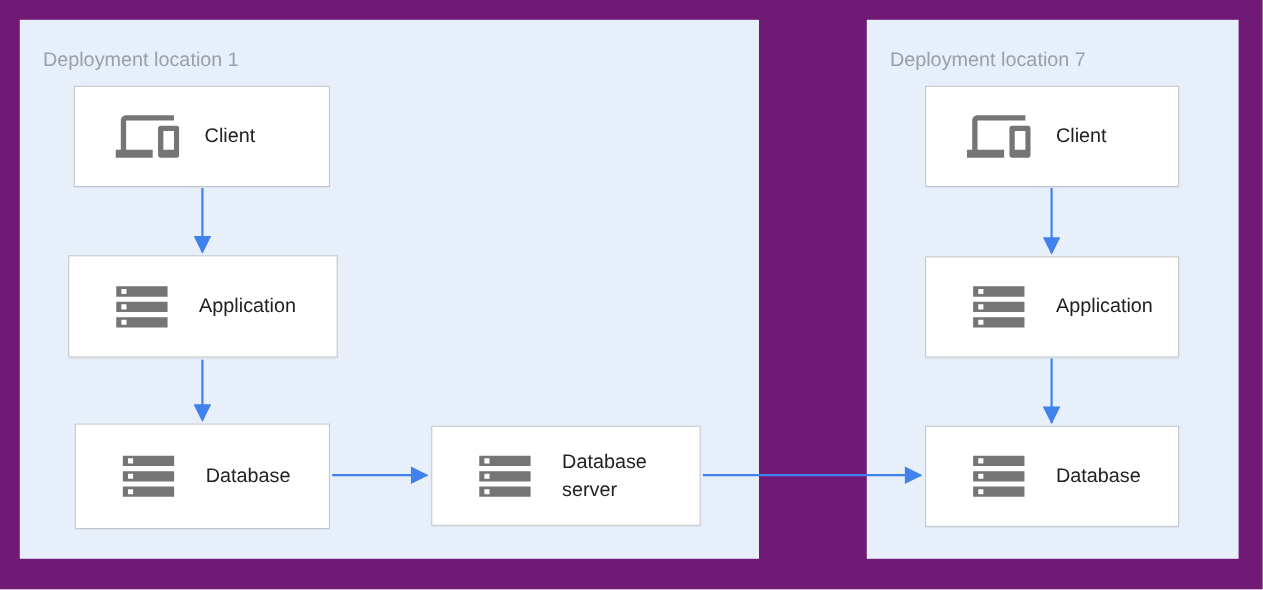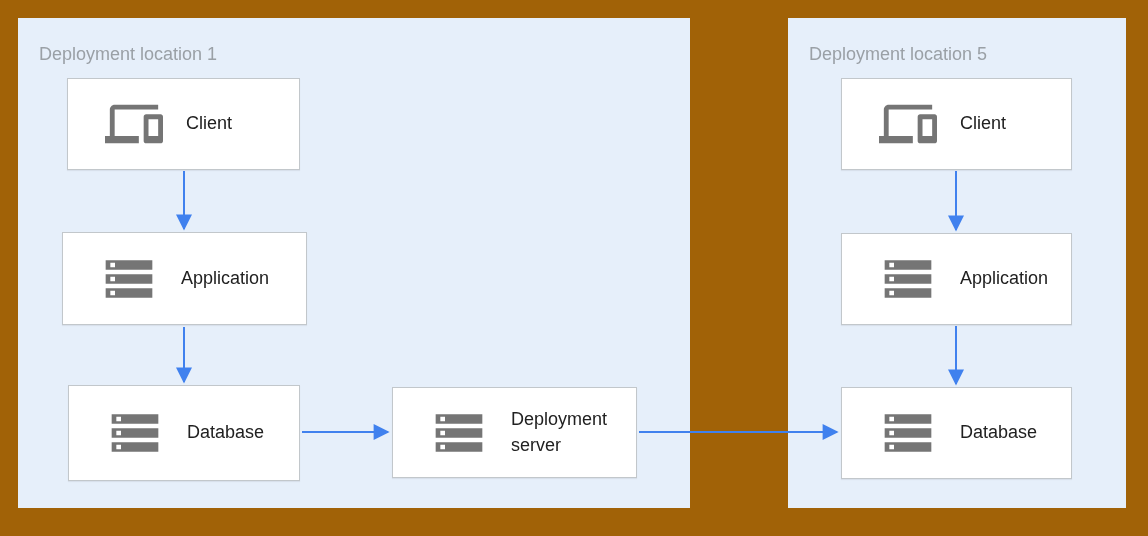--- a/index.html
+++ b/index.html
@@ -5,21 +5,21 @@
   html, body {
     margin: 0;
     padding: 0;
     background: #ffffff;
     font-family: "Liberation Sans", "DejaVu Sans", sans-serif;
   }
   .canvas {
     position: relative;
     width: 1148px;
     height: 536px;
-    background: #a16207;
+    background: #701a75;
     overflow: hidden;
   }
   .region {
     position: absolute;
     background: #e6effa;
   }
   .region-1 { left: 18px; top: 18px; width: 672px; height: 490px; }
   .region-2 { left: 788px; top: 18px; width: 338px; height: 490px; }
   .region-title {
     position: absolute;
@@ -72,21 +72,21 @@
 </head>
 <body>
 
 <div class="canvas">
 
   <div class="region region-1">
     <div class="region-title">Deployment location 1</div>
   </div>
 
   <div class="region region-2">
-    <div class="region-title">Deployment location 5</div>
+    <div class="region-title">Deployment location 7</div>
   </div>
 
   <svg class="edges" viewBox="0 0 1148 536">
     <defs>
       <marker id="arrowhead" viewBox="0 0 10 10" refX="9" refY="5" markerWidth="9" markerHeight="8" orient="auto">
         <path d="M0 0 L10 5 L0 10 z" fill="#4081ee"></path>
       </marker>
     </defs>
     <line x1="184" y1="171" x2="184" y2="229" stroke="#4081ee" stroke-width="2" marker-end="url(#arrowhead)"></line>
     <line x1="184" y1="327" x2="184" y2="382" stroke="#4081ee" stroke-width="2" marker-end="url(#arrowhead)"></line>
@@ -122,21 +122,21 @@
     </span>
     <span class="label">Database</span>
   </div>
 
   <div class="node node-migration">
     <span class="icon">
       <svg width="56" height="56" viewBox="0 0 24 24">
           <path fill="#757575" fill-rule="evenodd" d="M2 20h20v-4H2v4zm2-3h2v2H4v-2zM2 4v4h20V4H2zm4 3H4V5h2v2zm-4 7h20v-4H2v4zm2-3h2v2H4v-2z"></path>
         </svg>
     </span>
-    <span class="label label-wrap">Deployment server</span>
+    <span class="label label-wrap">Database server</span>
   </div>
 
   <div class="node node-client-2">
     <span class="icon">
       <svg width="58" height="58" viewBox="0 0 24 24">
           <path fill="#757575" fill-rule="evenodd" d="M4 6h18V4H4c-1.1 0-2 .9-2 2v11H0v3h14v-3H4V6zm19 2h-6c-.55 0-1 .45-1 1v10c0 .55.45 1 1 1h6c.55 0 1-.45 1-1V9c0-.55-.45-1-1-1zm-1 9h-4v-7h4v7z"></path>
         </svg>
     </span>
     <span class="label">Client</span>
   </div>

